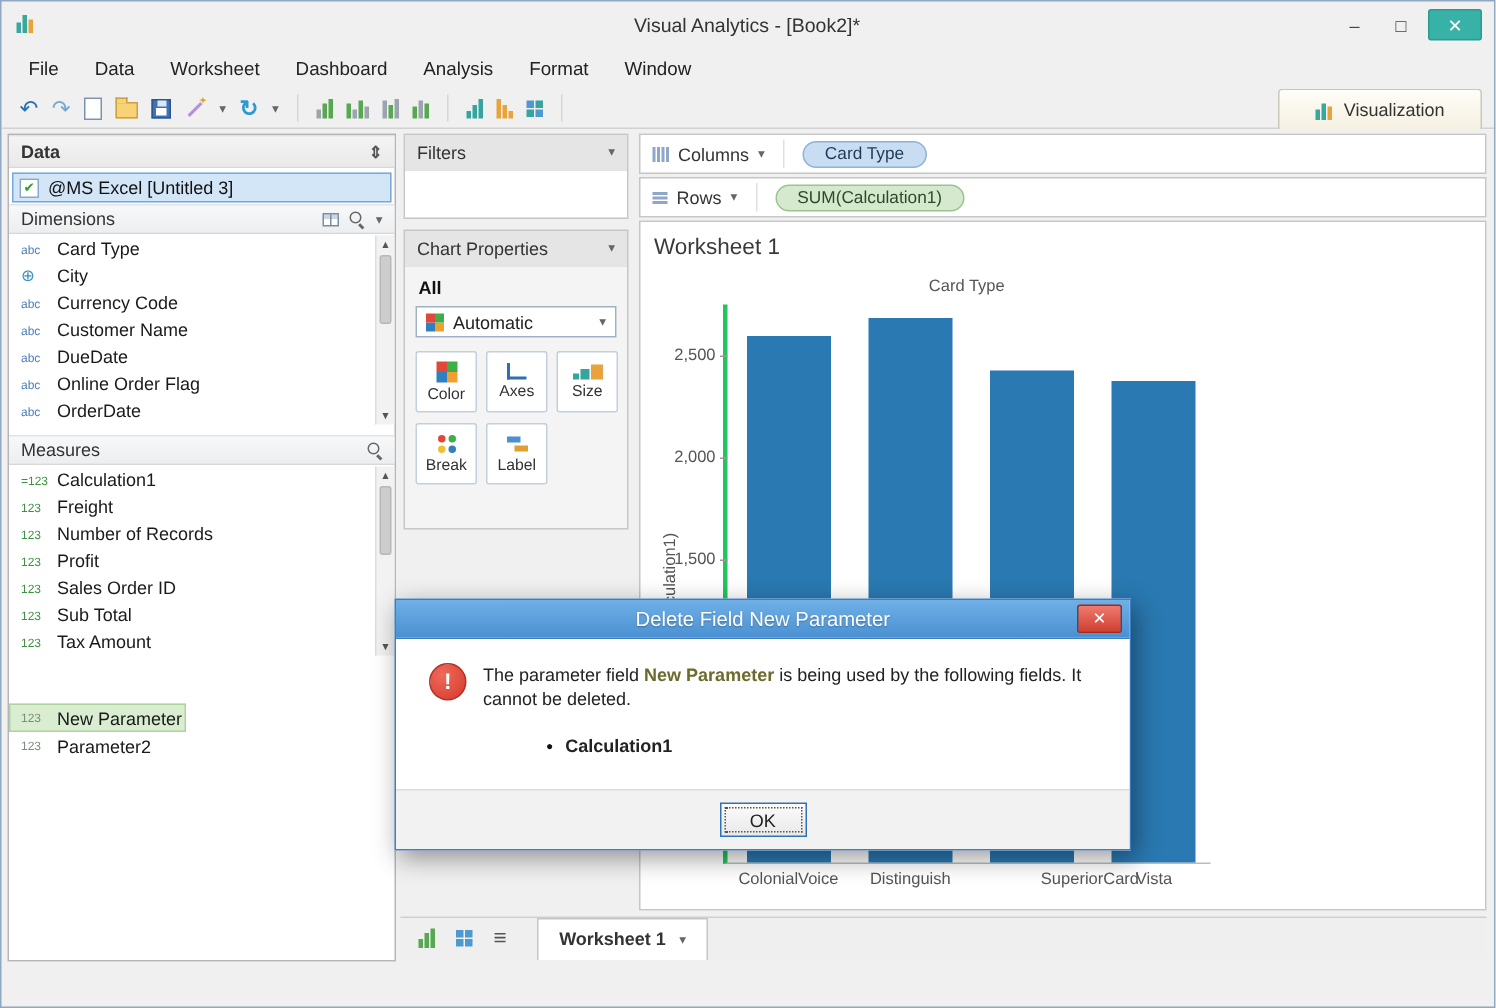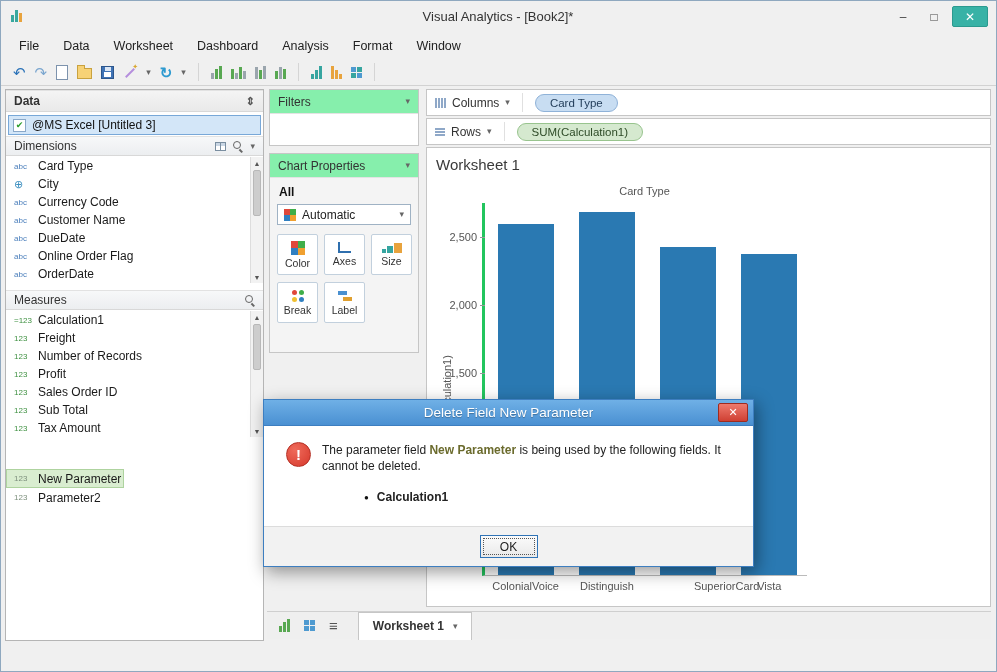--- a/index.html
+++ b/index.html
@@ -57,21 +57,21 @@
   .mag::after{content:"";position:absolute;right:0;bottom:0;width:4px;height:1.5px;background:#666;transform:rotate(45deg)}
   .tbl-ic{width:11px;height:9px;border:1px solid #7a8ea0;background:linear-gradient(#c9d6e4 0 3px,#fff 3px);position:relative}
   .tbl-ic::after{content:"";position:absolute;left:4px;top:0;bottom:0;width:1px;background:#7a8ea0}
   .vscroll{position:absolute;right:0;width:13px;background:#f2f2f2;border-left:1px solid #ddd}
   .sa{height:12px;display:flex;align-items:center;justify-content:center;font-size:7px;color:#555}
   .sa.dn{position:absolute;bottom:0;left:0;right:0}
   .thumb{position:absolute;left:2px;right:2px;top:13px;height:46px;background:#cdcdcd;border:1px solid #b8b8b8;border-radius:2px}
 
   
   .card{position:absolute;background:#f4f4f4;border:1px solid #c6c6c6}
-  .card-hd{height:24px;display:flex;align-items:center;padding:0 8px;font-size:12px;color:#333;background:#86efac;border-bottom:1px solid #e3e3e3}
+  .card-hd{height:24px;display:flex;align-items:center;padding:0 8px;font-size:12px;color:#333;background:#e5e5e5;border-bottom:1px solid #e3e3e3}
   .filters-card{left:268px;top:88px;width:150px;height:57px;background:#fff}
   .props-card{left:268px;top:152px;width:150px;height:200px}
   .all-lbl{position:absolute;left:9px;top:31px;font-size:12px;font-weight:bold;color:#111}
   .auto-dd{position:absolute;left:7px;top:50px;right:7px;height:21px;background:#fff;border:1px solid #9fb2c4;display:flex;align-items:center;gap:6px;padding:0 6px;font-size:12px;color:#222}
   .quad{width:12px;height:12px;flex:none;background-image:linear-gradient(90deg,#e0483a 50%,#3fae49 50%),linear-gradient(90deg,#2f7fc1 50%,#f0a030 50%);background-size:100% 50%;background-position:top,bottom;background-repeat:no-repeat}
   .prop-btn{position:absolute;width:41px;height:41px;background:#fff;border:1px solid #c2d0dd;border-radius:2px;display:flex;flex-direction:column;align-items:center;justify-content:center;gap:3px}
   .prop-lbl{font-size:10.5px;color:#333;line-height:1}
   .axes-ic{width:13px;height:11px;border-left:2px solid #2f6fae;border-bottom:2px solid #2f6fae}
   .size-ic{display:inline-flex;align-items:flex-end;gap:1px}
   .break-ic{display:grid;grid-template-columns:5px 5px;gap:2px}
@@ -192,20 +192,28 @@
         <i style="height:9px;background:#e8a33d"></i>
         <i style="height:5px;background:#e8a33d"></i>
       </span>
     <span class="mini-grid">
         <i></i>
         <i style="background:#36a5a0"></i>
         <i style="background:#36a5a0"></i>
         <i></i>
       </span>
     <span class="tsep"></span>
+    <div class="viz-tab">
+      <span class="mini-bars">
+          <i style="height:7px;background:#38a89e"></i>
+          <i style="height:11px;background:#38a89e"></i>
+          <i style="height:9px;background:#e8a33d"></i>
+        </span>
+      <span>Visualization</span>
+    </div>
   </div>
 
   <div class="sidebar">
     <div class="sec-hd data-hd">
       <span>Data</span>
       <span class="hd-right">
           <span style="font-size:11px;color:#555">⇕</span>
         </span>
     </div>
     <div class="src-row">

